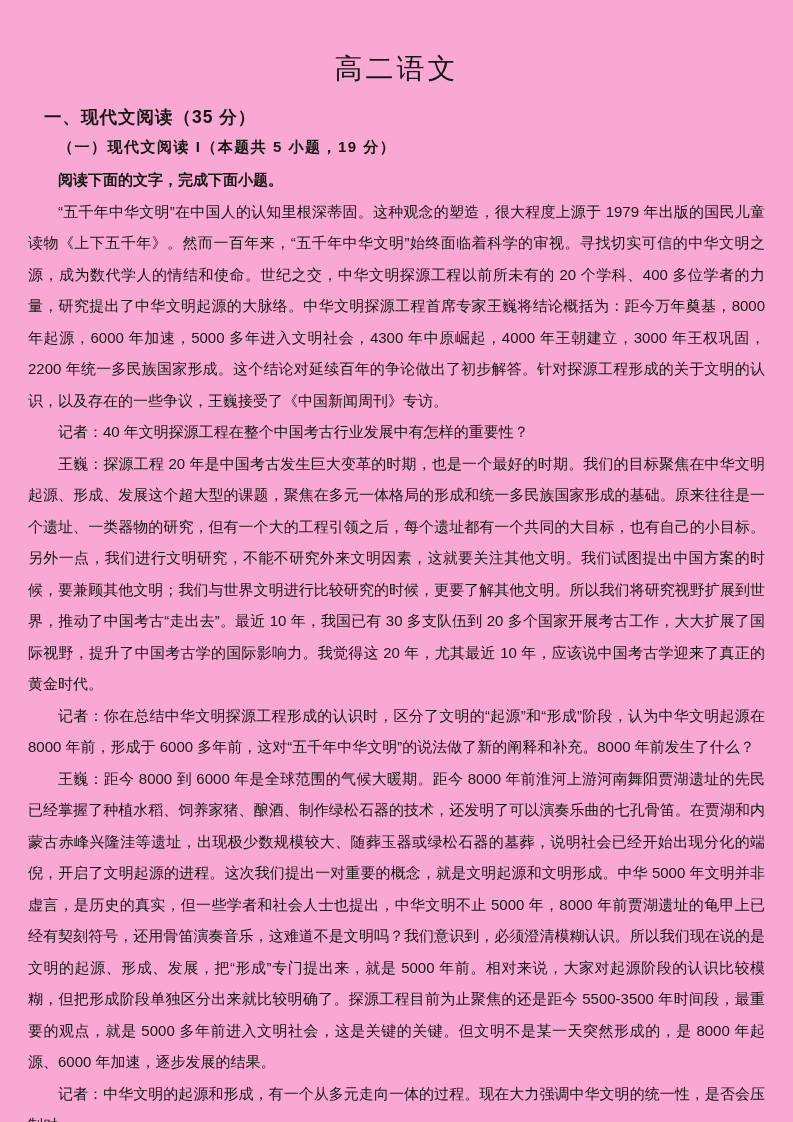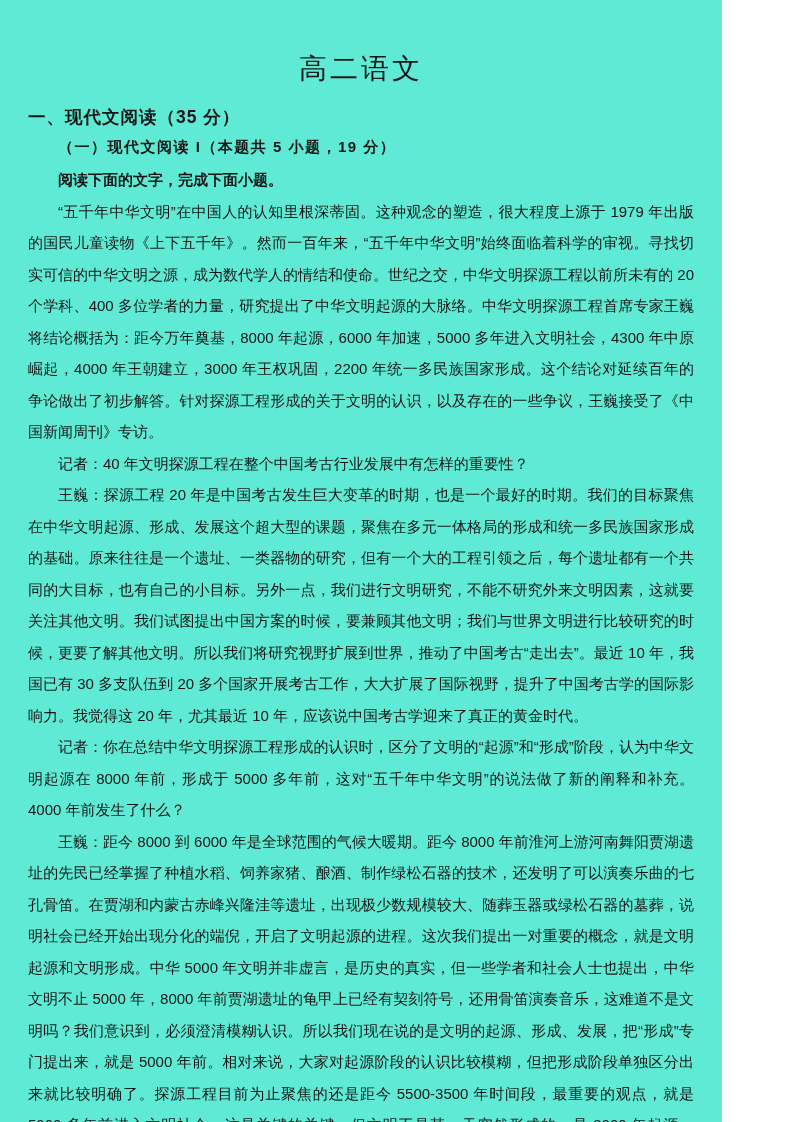--- a/index.html
+++ b/index.html
@@ -7,38 +7,38 @@
     padding: 0;
     background: #ffffff;
   }
   body {
     width: 793px;
     height: 1122px;
     overflow: hidden;
   }
   .page {
     box-sizing: border-box;
-    width: 722px;
+    width: 793px;
     height: 1122px;
     padding: 50px 28px 0 28px;
-    background: #5eead4;
+    background: #f9a8d4;
     color: #161616;
     
     font-family: "Liberation Sans", serif;
   }
   .doc-title {
     margin: 0;
     font-size: 28px;
     line-height: 38px;
     font-weight: 500;
     letter-spacing: 3px;
     text-align: center;
   }
   .h-section {
-    margin: 16px 0 0 0;
+    margin: 16px 0 0 16px;
     font-size: 17.5px;
     line-height: 26px;
     font-weight: bold;
     letter-spacing: 1px;
   }
   .h-subsection {
     margin: 4px 0 0 0;
     padding-left: 30px;
     font-size: 15px;
     line-height: 26px;
@@ -69,19 +69,19 @@
   <h3 class="h-subsection">（一）现代文阅读 I（本题共 5 小题，19 分）</h3>
 
   <p class="bp first">阅读下面的文字，完成下面小题。</p>
 
   <p class="bp">“五千年中华文明”在中国人的认知里根深蒂固。这种观念的塑造，很大程度上源于 1979 年出版的国民儿童读物《上下五千年》。然而一百年来，“五千年中华文明”始终面临着科学的审视。寻找切实可信的中华文明之源，成为数代学人的情结和使命。世纪之交，中华文明探源工程以前所未有的 20 个学科、400 多位学者的力量，研究提出了中华文明起源的大脉络。中华文明探源工程首席专家王巍将结论概括为：距今万年奠基，8000 年起源，6000 年加速，5000 多年进入文明社会，4300 年中原崛起，4000 年王朝建立，3000 年王权巩固，2200 年统一多民族国家形成。这个结论对延续百年的争论做出了初步解答。针对探源工程形成的关于文明的认识，以及存在的一些争议，王巍接受了《中国新闻周刊》专访。</p>
 
   <p class="bp">记者：40 年文明探源工程在整个中国考古行业发展中有怎样的重要性？</p>
 
   <p class="bp">王巍：探源工程 20 年是中国考古发生巨大变革的时期，也是一个最好的时期。我们的目标聚焦在中华文明起源、形成、发展这个超大型的课题，聚焦在多元一体格局的形成和统一多民族国家形成的基础。原来往往是一个遗址、一类器物的研究，但有一个大的工程引领之后，每个遗址都有一个共同的大目标，也有自己的小目标。另外一点，我们进行文明研究，不能不研究外来文明因素，这就要关注其他文明。我们试图提出中国方案的时候，要兼顾其他文明；我们与世界文明进行比较研究的时候，更要了解其他文明。所以我们将研究视野扩展到世界，推动了中国考古“走出去”。最近 10 年，我国已有 30 多支队伍到 20 多个国家开展考古工作，大大扩展了国际视野，提升了中国考古学的国际影响力。我觉得这 20 年，尤其最近 10 年，应该说中国考古学迎来了真正的黄金时代。</p>
 
-  <p class="bp">记者：你在总结中华文明探源工程形成的认识时，区分了文明的“起源”和“形成”阶段，认为中华文明起源在 8000 年前，形成于 5000 多年前，这对“五千年中华文明”的说法做了新的阐释和补充。4000 年前发生了什么？</p>
+  <p class="bp">记者：你在总结中华文明探源工程形成的认识时，区分了文明的“起源”和“形成”阶段，认为中华文明起源在 8000 年前，形成于 6000 多年前，这对“五千年中华文明”的说法做了新的阐释和补充。8000 年前发生了什么？</p>
 
   <p class="bp">王巍：距今 8000 到 6000 年是全球范围的气候大暖期。距今 8000 年前淮河上游河南舞阳贾湖遗址的先民已经掌握了种植水稻、饲养家猪、酿酒、制作绿松石器的技术，还发明了可以演奏乐曲的七孔骨笛。在贾湖和内蒙古赤峰兴隆洼等遗址，出现极少数规模较大、随葬玉器或绿松石器的墓葬，说明社会已经开始出现分化的端倪，开启了文明起源的进程。这次我们提出一对重要的概念，就是文明起源和文明形成。中华 5000 年文明并非虚言，是历史的真实，但一些学者和社会人士也提出，中华文明不止 5000 年，8000 年前贾湖遗址的龟甲上已经有契刻符号，还用骨笛演奏音乐，这难道不是文明吗？我们意识到，必须澄清模糊认识。所以我们现在说的是文明的起源、形成、发展，把“形成”专门提出来，就是 5000 年前。相对来说，大家对起源阶段的认识比较模糊，但把形成阶段单独区分出来就比较明确了。探源工程目前为止聚焦的还是距今 5500-3500 年时间段，最重要的观点，就是 5000 多年前进入文明社会，这是关键的关键。但文明不是某一天突然形成的，是 8000 年起源、6000 年加速，逐步发展的结果。</p>
 
   <p class="bp">记者：中华文明的起源和形成，有一个从多元走向一体的过程。现在大力强调中华文明的统一性，是否会压制对</p>
 
 </div>
 
 </body></html>

